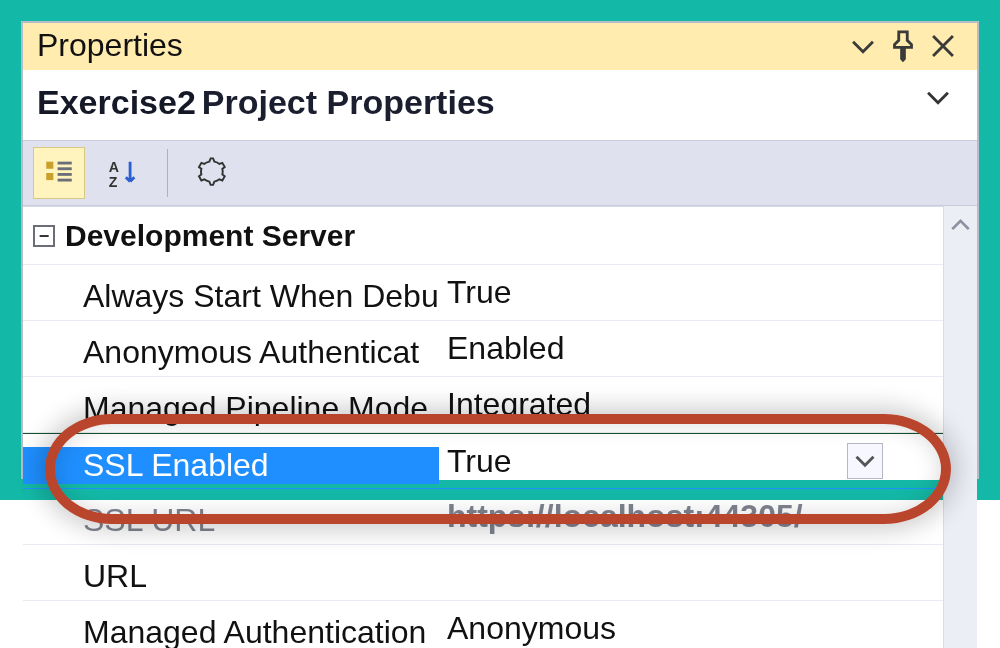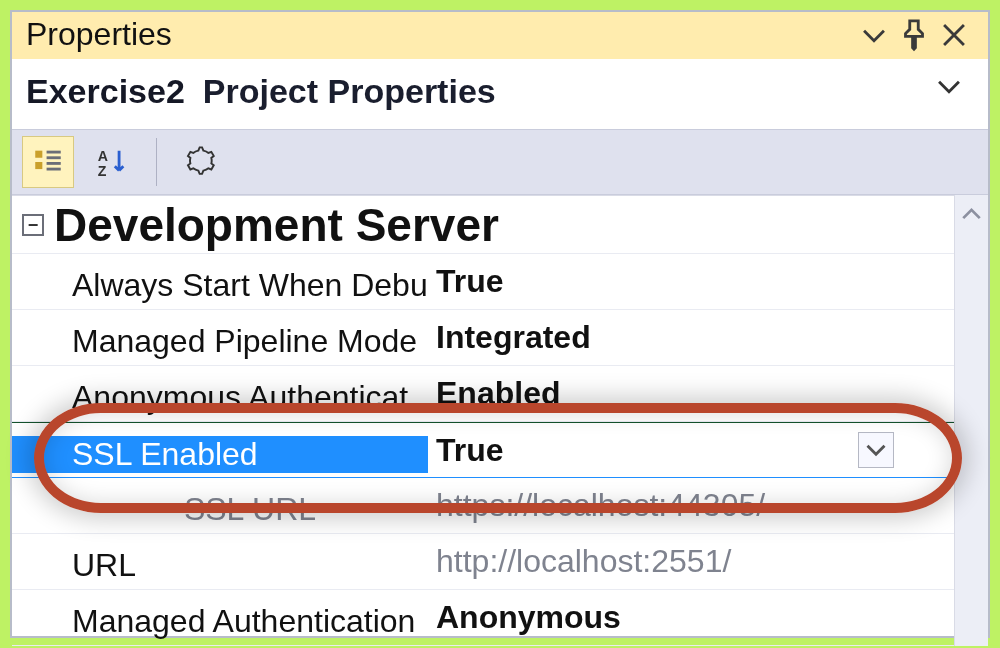--- a/index.html
+++ b/index.html
@@ -1,51 +1,51 @@
 <!DOCTYPE html>
 <html><head>
   <meta charset="utf-8">
   <style>
     * { box-sizing: border-box; margin: 0; padding: 0; }
     html, body { width: 1000px; height: 648px; overflow: hidden; font-family: "Segoe UI", Tahoma, sans-serif; }
-    .wrap { width: 1000px; height: 648px; background: #bef264; padding: 10px; }
+    .wrap { width: 1000px; height: 500px; background: #14b8a6; padding: 21px; }
     .panel { width: 100%; height: 100%; border: 2px solid #b7bcc9; background: #fff; display: flex; flex-direction: column; }
 
     
     .titlebar { background: #ffecae; display: flex; align-items: center; padding: 4px 14px 6px 14px; }
     .title { font-size: 32px; color: #111; }
     .title-spacer { flex: 1; }
     .title-glyph { width: 40px; text-align: center; color: #444; font-size: 26px; }
     .title-glyph svg { display: block; margin: 0 auto; }
 
     
-    .subbar { display: flex; align-items: baseline; padding: 10px 14px 18px 14px; gap: 18px; }
+    .subbar { display: flex; align-items: baseline; padding: 10px 14px 18px 14px; gap: 6px; }
     .sub-project { font-size: 34px; font-weight: 700; color: #151826; }
     .sub-rest { font-size: 34px; font-weight: 700; color: #1a1e2e; }
     .sub-spacer { flex: 1; }
     .sub-more { font-size: 26px; color: #333; padding-right: 8px; }
 
     
     .toolbar { background: #dfe1ee; border-top: 1px solid #c9ccdc; border-bottom: 1px solid #c9ccdc; display: flex; align-items: center; padding: 6px 10px; gap: 12px; }
     .tbtn { width: 52px; height: 52px; display: flex; align-items: center; justify-content: center; }
     .tbtn.active { background: #fff3be; border: 1px solid #d8c982; }
     .tsep { width: 1px; height: 48px; background: #aeb1c4; margin: 0 6px; }
 
     
     .gridwrap { position: relative; flex: 1; display: flex; }
     .grid { flex: 1; display: flex; flex-direction: column; border-top: 1px solid #d9dbe6; }
     .row { position: relative; display: flex; align-items: center; height: 56px; border-bottom: 1px solid #e9ebf2; }
     .row.cat { height: 58px; }
     .collapse { width: 42px; display: flex; align-items: center; justify-content: center; }
     .collapse-box { width: 22px; height: 22px; border: 2px solid #6b6e78; display: flex; align-items: center; justify-content: center; font-size: 18px; line-height: 1; color: #333; font-weight: 700; }
-    .cat-label { font-size: 46px; font-weight: 700; color: #111; }
+    .cat-label { font-size: 30px; font-weight: 700; color: #111; }
     .keycell { width: 416px; padding-left: 60px; font-size: 32px; color: #111; white-space: nowrap; overflow: hidden; margin-top: 8px; }
-    .valcell { flex: 1; font-size: 32px; font-weight: 700; color: #111; padding-left: 8px; white-space: nowrap; overflow: hidden; }
-    .valcell.dim { color: #7f838f; font-weight: 400; }
-    .row.ro .keycell { color: #7f838f; text-align: center; }
+    .valcell { flex: 1; font-size: 32px; font-weight: 400; color: #111; padding-left: 8px; white-space: nowrap; overflow: hidden; }
+    .valcell.dim { color: #7f838f; font-weight: 700; }
+    .row.ro .keycell { color: #7f838f; }
 
     .row.sel .keycell { background: #1f8fff; color: #fff; }
     .row.sel .valcell { background: #fff; }
     .row.sel { border-top: 1px solid #14532d; border-bottom: 1px solid #1f8fff; }
 
     .dd { position: absolute; right: 60px; top: 50%; transform: translateY(-50%); width: 36px; height: 36px; border: 1px solid #b5b8c4; background: #f7f8ff; display: flex; align-items: center; justify-content: center; }
 
     
     .scroll { width: 34px; background: #eceef6; border-left: 1px solid #d9dbe6; display: flex; flex-direction: column; align-items: center; }
     .scroll-arrow { width: 100%; height: 38px; display: flex; align-items: center; justify-content: center; color: #8c90a0; }
@@ -127,43 +127,42 @@
             <div class="collapse-box">−</div>
           </div>
           <div class="cat-label">Development Server</div>
         </div>
 
         <div class="row">
           <div class="keycell">Always Start When Debu</div>
           <div class="valcell">True</div>
         </div>
         <div class="row">
+          <div class="keycell">Anonymous Authenticat</div>
+          <div class="valcell">Enabled</div>
+        </div>
+        <div class="row">
           <div class="keycell">Managed Pipeline Mode</div>
           <div class="valcell">Integrated</div>
-        </div>
-        <div class="row">
-          <div class="keycell">Anonymous Authenticat</div>
-          <div class="valcell">Enabled</div>
         </div>
         <div class="row sel">
           <div class="keycell">SSL Enabled</div>
           <div class="valcell">True</div>
           <div class="dd">
             <svg viewBox="0 0 24 24" width="18" height="18">
                 <path d="M6 9l6 6 6-6" fill="none" stroke="#555" stroke-width="2"></path>
               </svg>
           </div>
         </div>
         <div class="row ro">
           <div class="keycell">SSL URL</div>
           <div class="valcell dim">https://localhost:44305/</div>
         </div>
         <div class="row">
           <div class="keycell">URL</div>
-          <div class="valcell dim">http://localhost:2551/</div>
         </div>
         <div class="row">
           <div class="keycell">Managed Authentication</div>
           <div class="valcell">Anonymous</div>
         </div>
       </div>
 
       <div class="scroll">
         <div class="scroll-arrow">
           <svg viewBox="0 0 24 24" width="20" height="20">

